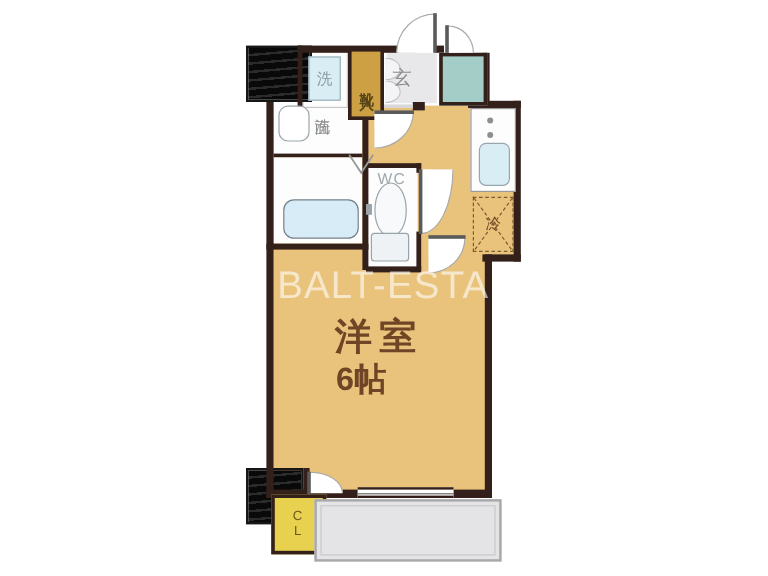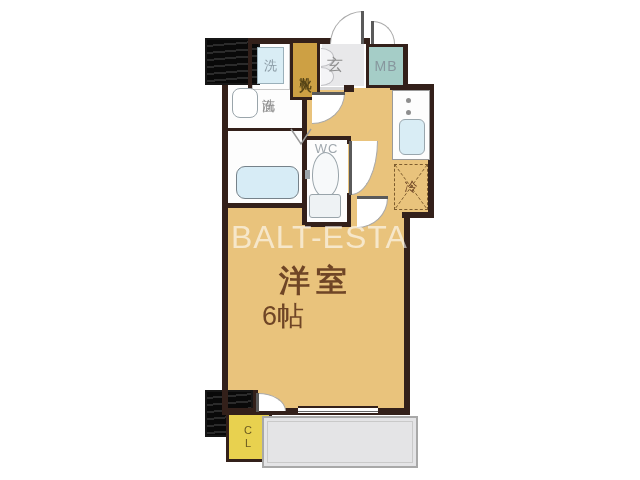--- a/index.html
+++ b/index.html
@@ -62,21 +62,20 @@
     <div style="position:absolute;left:0;top:50%;width:100%;height:1px;background:#666;"></div>
   </div>
 
   <div class="abs" style="left:290px;top:40px;width:30px;height:60px;background:#cda044;border:3px solid #33201a;"></div>
   <div class="lbl vtext center" style="left:296px;top:46px;width:18px;height:48px;font-size:12px;color:#564416;font-weight:bold;">靴入</div>
 
   <div class="abs" style="left:321px;top:48px;width:13px;height:19px;background:#f4f4f6;border:1px solid #c0c0c4;border-left:none;border-radius:0 100% 100% 0 / 0 50% 50% 0;"></div>
   <div class="abs" style="left:321px;top:67px;width:13px;height:19px;background:#f4f4f6;border:1px solid #c0c0c4;border-left:none;border-radius:0 100% 100% 0 / 0 50% 50% 0;"></div>
 
   <div class="abs" style="left:366px;top:44px;width:40px;height:44px;background:#a5cdc7;border:3px solid #33201a;"></div>
-  <div class="lbl center" style="left:366px;top:44px;width:40px;height:44px;font-size:14px;color:#87979e;letter-spacing:1px;">MB</div>
 
   <div class="abs" style="left:392px;top:90px;width:38px;height:70px;background:#fdfdfd;border:1.5px solid #9a9a9a;">
     <div style="position:absolute;left:13px;top:7px;width:5px;height:5px;border-radius:50%;background:#8e8e8e;"></div>
     <div style="position:absolute;left:13px;top:19px;width:5px;height:5px;border-radius:50%;background:#8e8e8e;"></div>
     <div style="position:absolute;left:6px;top:28px;width:24px;height:34px;border-radius:6px;background:#d9edf5;border:1.5px solid #99a6ad;"></div>
   </div>
 
   <div class="abs" style="left:394px;top:164px;width:34px;height:46px;border:1.6px dashed #7d5c2e;">
     <svg width="34" height="46" viewBox="0 0 34 46" style="position:absolute;left:-1px;top:-1px;">
       <line x1="1" y1="1" x2="33" y2="45" stroke="#7d5c2e" stroke-width="1" stroke-dasharray="3,2"></line>
@@ -115,21 +114,21 @@
   <div class="abs" style="left:257px;top:47px;width:27px;height:37px;background:#d9edf5;border:1px solid #9ab0ba;"></div>
   <div class="lbl center" style="left:257px;top:47px;width:27px;height:37px;font-size:13px;color:#8a9aa4;">洗</div>
   <div class="abs" style="left:312px;top:152px;width:27px;height:45px;border-radius:50% 50% 46% 46%;background:#f7f9fa;border:1.5px solid #99a4aa;"></div>
   <div class="abs" style="left:309px;top:194px;width:32px;height:24px;border-radius:3px;background:#eef2f4;border:1.5px solid #99a4aa;"></div>
   <div class="abs" style="left:305px;top:170px;width:5px;height:9px;background:#9aa4aa;"></div>
   <svg width="22" height="20" viewBox="0 0 22 20" style="position:absolute;left:290px;top:127px;">
     <polyline points="1,2 11,17 21,2" fill="none" stroke="#999" stroke-width="1.5"></polyline>
   </svg>
 
   <div class="lbl" style="left:266px;top:260px;width:100px;text-align:center;font-size:31px;letter-spacing:6px;color:#6f4526;font-weight:bold;">洋室</div>
-  <div class="lbl" style="left:262px;top:298px;width:78px;font-size:27px;color:#6f4526;font-weight:normal;">6帖</div>
+  <div class="lbl" style="left:262px;top:298px;width:78px;text-align:center;font-size:27px;color:#6f4526;font-weight:bold;">6帖</div>
   <div class="lbl vtext" style="left:259px;top:88px;height:40px;font-size:13px;color:#909090;">洗面</div>
   <div class="lbl" style="left:305px;top:141px;width:43px;text-align:center;font-size:13px;letter-spacing:1px;color:#a0a8ae;">WC</div>
   <div class="lbl" style="left:318px;top:55px;width:34px;text-align:center;font-size:16px;color:#8e8e8e;">玄</div>
 
   <div class="abs" style="left:228px;top:217px;width:180px;height:44px;overflow:hidden;">
     <span style="position:absolute;left:3px;top:2px;font-size:32px;white-space:nowrap;color:rgba(255,255,255,0.6);letter-spacing:1px;">BALT-ESTA</span>
   </div>
 
 </div>
 

